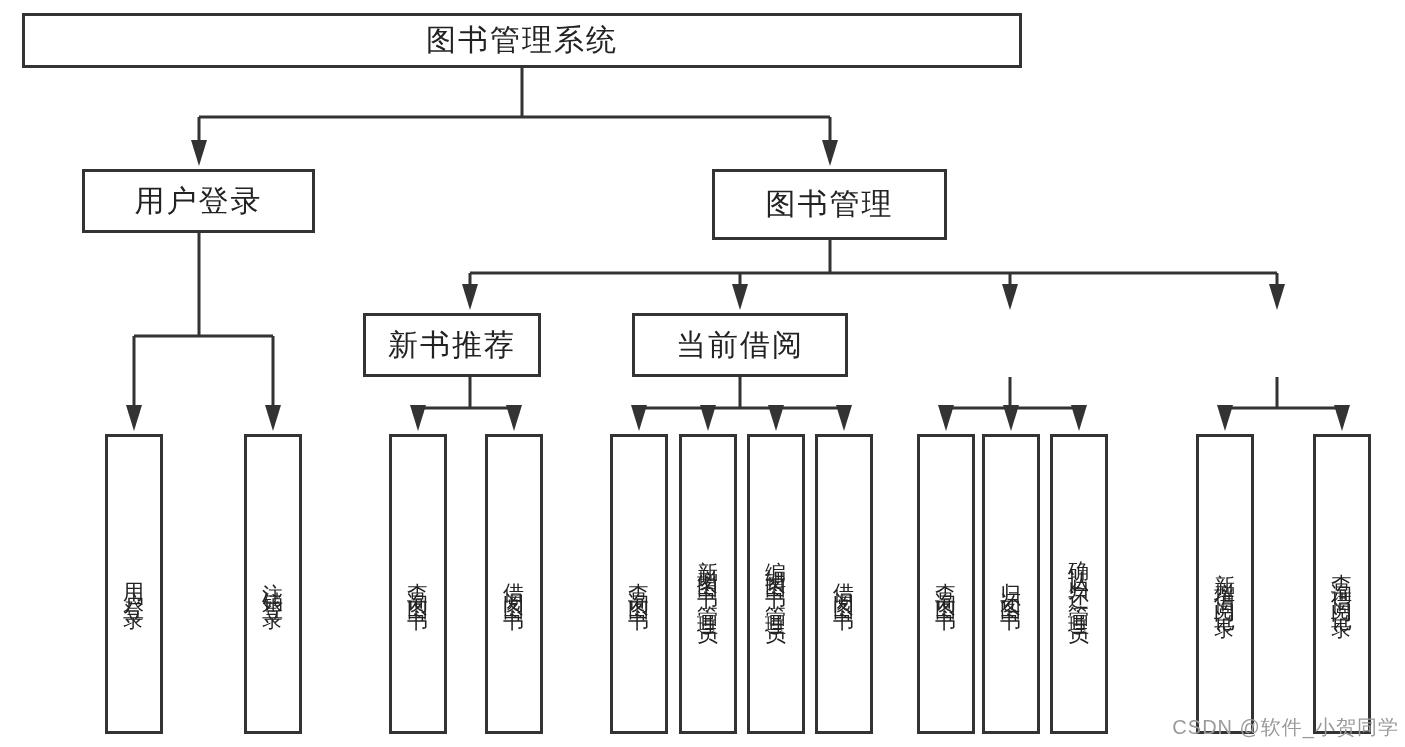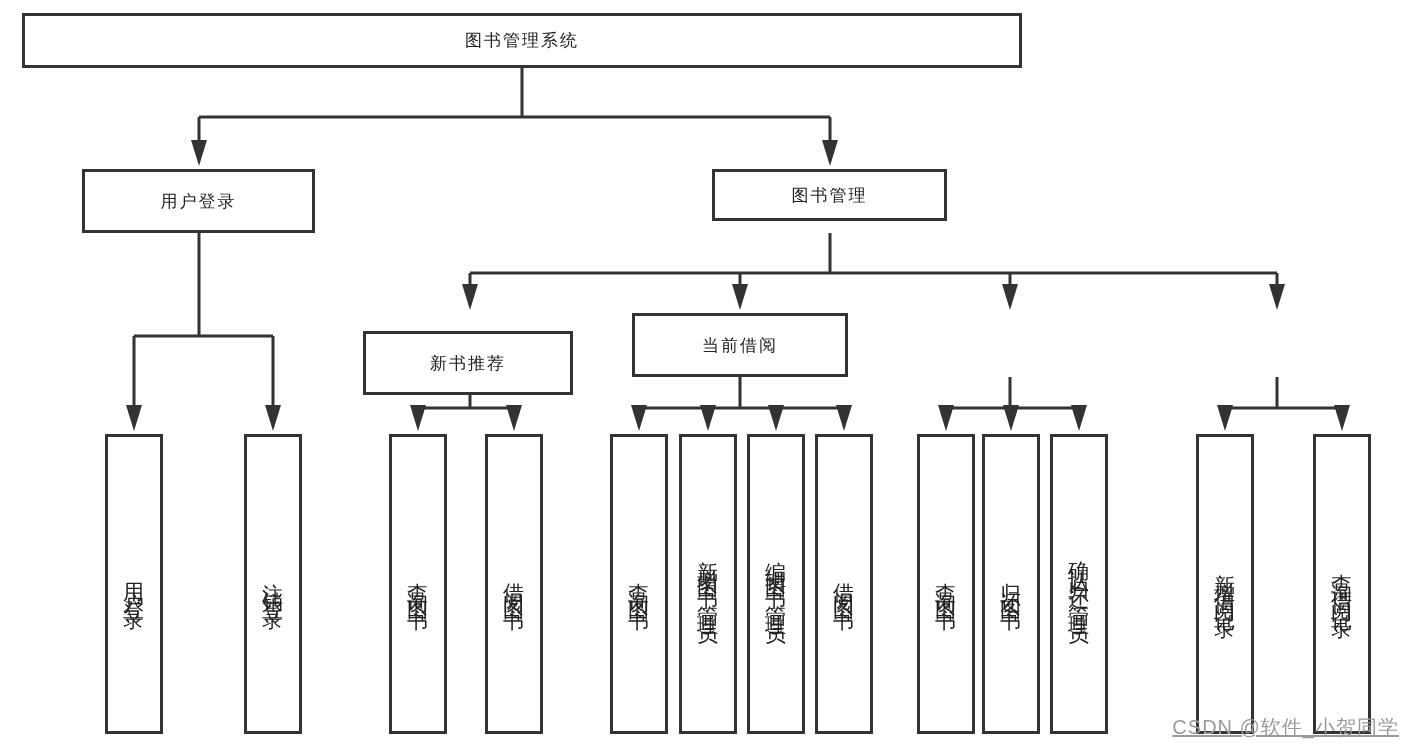--- a/index.html
+++ b/index.html
@@ -23,21 +23,21 @@
   .node{
     position:absolute;
     box-sizing:border-box;
     background:var(--fill);
     border:3px solid var(--border);
     color:var(--text);
     display:flex;align-items:center;justify-content:center;
     z-index:2;
   }
   .node.h{
-    font-size:17px;
+    font-size:30px;
     letter-spacing:2px;
     white-space:nowrap;
   }
   .node.v{
     font-size:21px;
   }
   .node.v .vlabel{
     writing-mode:vertical-lr;
     text-orientation:mixed;
     letter-spacing:9px;
@@ -45,21 +45,20 @@
     white-space:nowrap;
   }
   .watermark{
     position:absolute;
     right:6px;top:714px;
     z-index:3;
     color:var(--watermark);
     font-size:20px;
     letter-spacing:1px;
     white-space:nowrap;
-    text-decoration:underline;
   }
 </style>
 </head>
 <body>
 
 <div id="stage">
 
   <svg class="wires" width="1405" height="747" aria-hidden="true">
 
     <path d="M522,68 V117 M199,117 H830 M199,117 V146 M830,117 V146"></path>
@@ -92,23 +91,23 @@
     <polygon points="1071,405 1087,405 1079,431"></polygon>
 
     <path d="M1277,377 V408 M1225,408 H1342"></path>
     <polygon points="1217,405 1233,405 1225,431"></polygon>
     <polygon points="1334,405 1350,405 1342,431"></polygon>
   </svg>
 
   <div class="node h" style="left:22px;top:13px;width:1000px;height:55px">图书管理系统</div>
 
   <div class="node h" style="left:82px;top:169px;width:233px;height:64px">用户登录</div>
-  <div class="node h" style="left:712px;top:169px;width:235px;height:52px">图书管理</div>
+  <div class="node h" style="left:712px;top:169px;width:235px;height:71px">图书管理</div>
 
-  <div class="node h" style="left:363px;top:331px;width:210px;height:64px">新书推荐</div>
+  <div class="node h" style="left:363px;top:313px;width:178px;height:64px">新书推荐</div>
   <div class="node h" style="left:632px;top:313px;width:216px;height:64px">当前借阅</div>
 
   <div class="node v" style="left:105px;top:434px;width:58px;height:300px">
     <span class="vlabel">用户登录</span>
   </div>
   <div class="node v" style="left:244px;top:434px;width:58px;height:300px">
     <span class="vlabel">注销登录</span>
   </div>
 
   <div class="node v" style="left:389px;top:434px;width:58px;height:300px">

